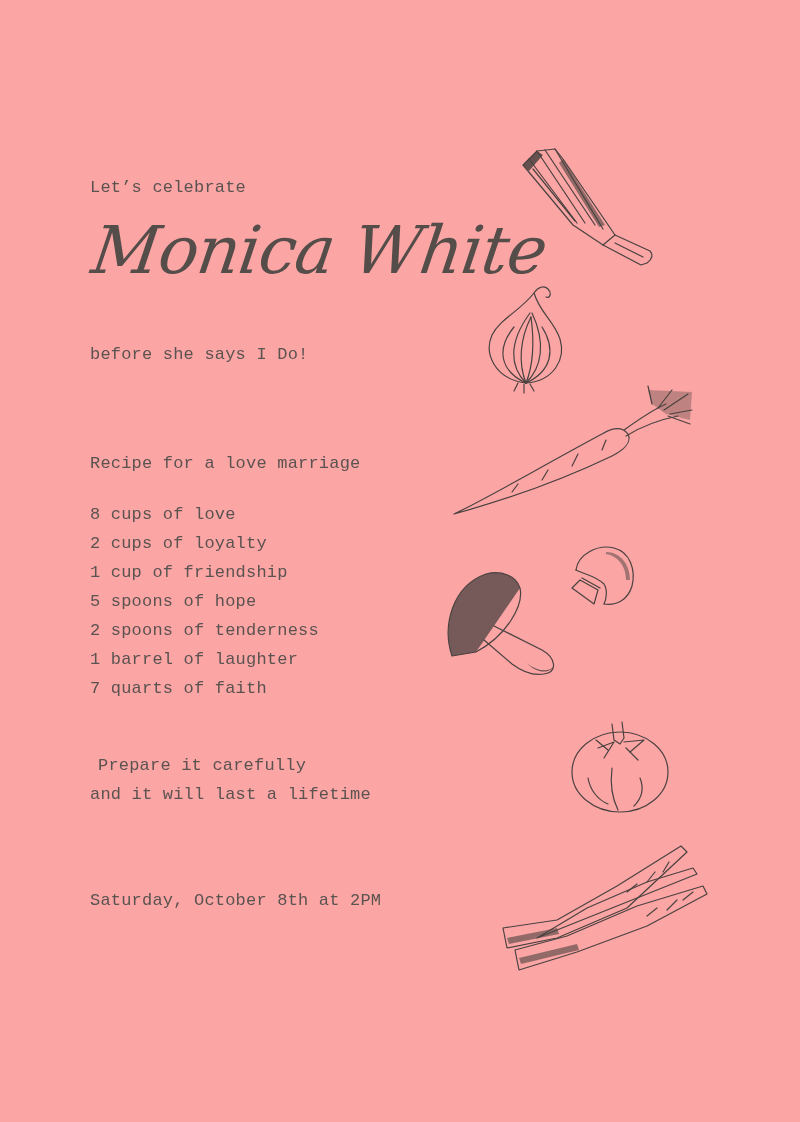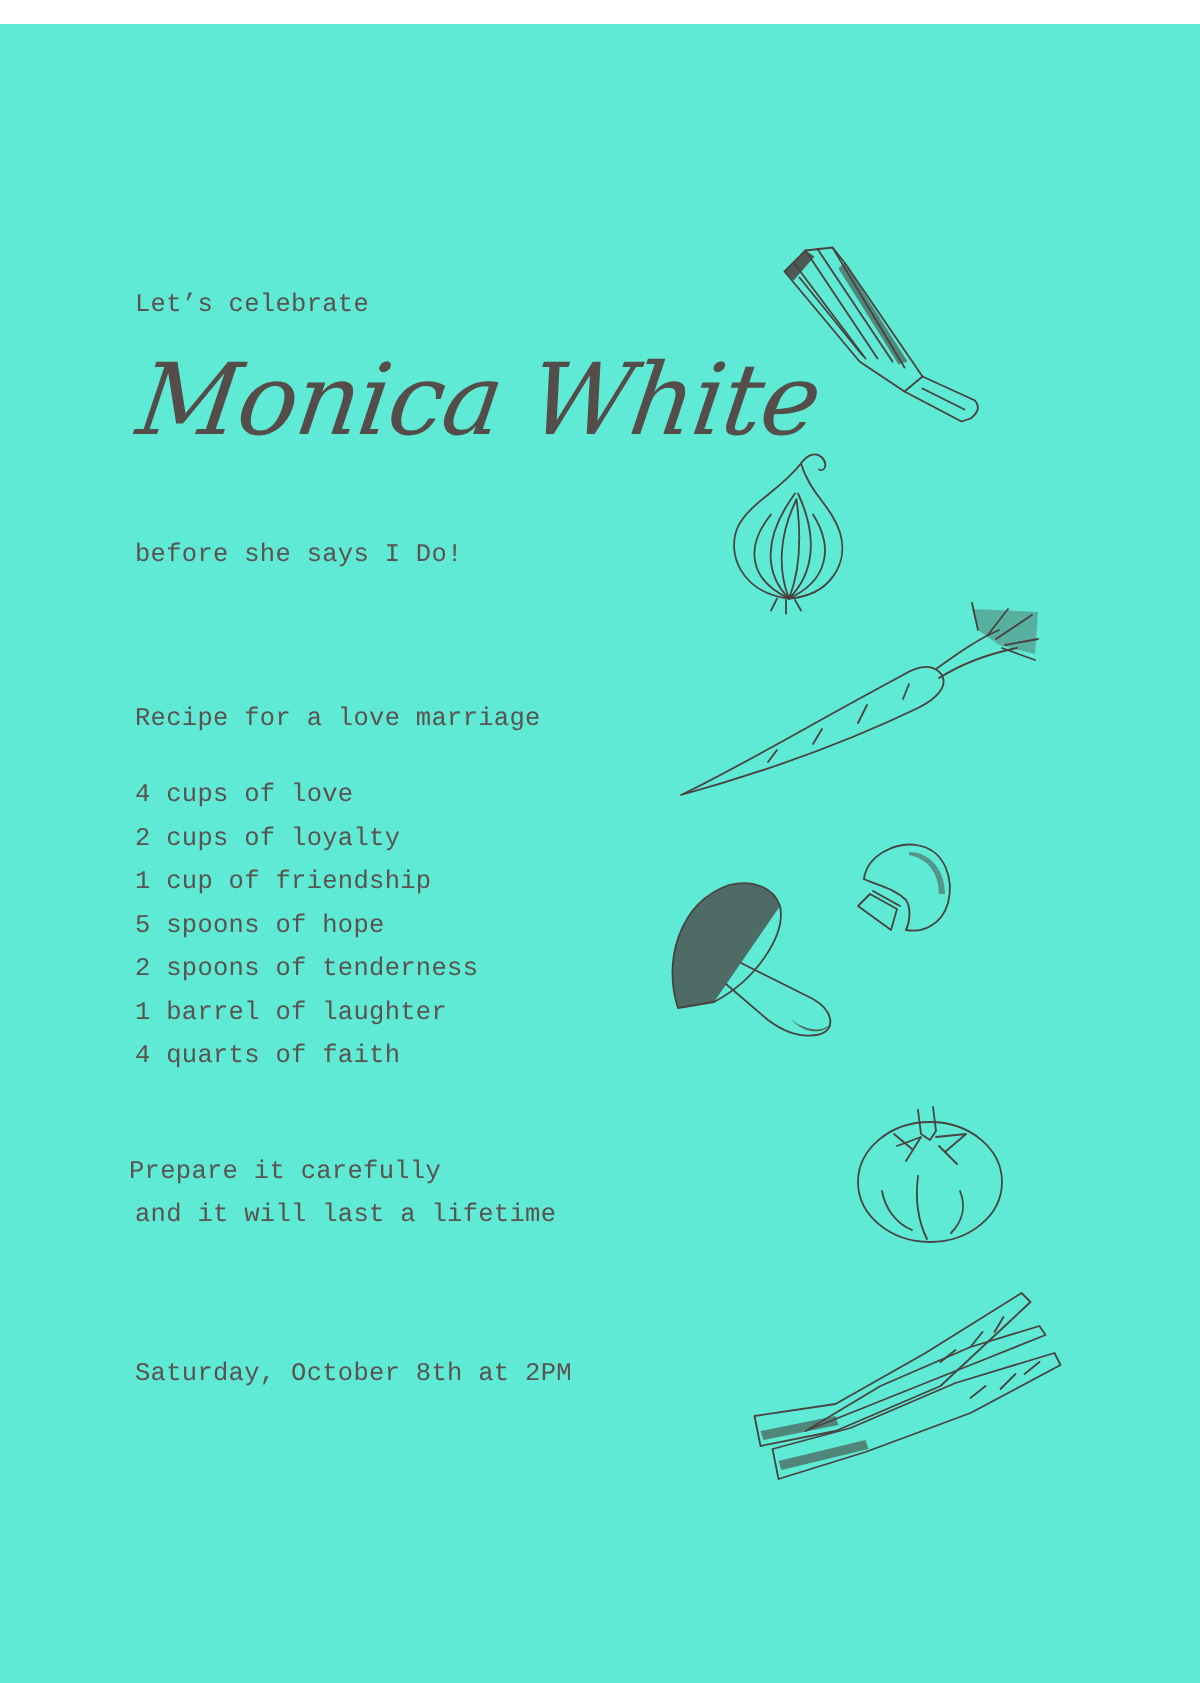--- a/index.html
+++ b/index.html
@@ -1,17 +1,17 @@
 <!DOCTYPE html>
 <html><head>
 <meta charset="utf-8">
 <style>
   html, body { margin: 0; padding: 0; background: #ffffff; }
   body { width: 800px; height: 1122px; position: relative; overflow: hidden; }
-  .page { position: absolute; inset: 0; background: #5eead4; margin-top: 16px; }
+  .page { position: absolute; inset: 0; background: #fca5a5; }
   .mono { font-family: "Liberation Mono", "DejaVu Sans Mono", monospace; color: #5a5350; font-size: 17px; letter-spacing: 0.2px; }
   .abs { position: absolute; white-space: nowrap; }
   .title {
     position: absolute; left: 88px; top: 218px;
     font-family: "DejaVu Serif", "Liberation Serif", serif;
     font-style: italic; font-size: 66px; color: #554d49;
     letter-spacing: -1px; transform: skewX(-8deg); transform-origin: left bottom;
     white-space: nowrap; line-height: 1;
   }
   .list { position: absolute; left: 90px; top: 504px; margin: 0; padding: 0; list-style: none; }
@@ -28,30 +28,30 @@
 
   <div class="abs mono" style="left:90px; top:178px;">Let’s celebrate</div>
 
   <div class="title">Monica White</div>
 
   <div class="abs mono" style="left:90px; top:345px;">before she says I Do!</div>
 
   <div class="abs mono" style="left:90px; top:454px;">Recipe for a love marriage</div>
 
   <ul class="list mono">
-    <li>4 cups of love</li>
+    <li>8 cups of love</li>
     <li>2 cups of loyalty</li>
     <li>1 cup of friendship</li>
     <li>5 spoons of hope</li>
     <li>2 spoons of tenderness</li>
     <li>1 barrel of laughter</li>
-    <li>4 quarts of faith</li>
+    <li>7 quarts of faith</li>
   </ul>
 
-  <div class="abs mono" style="left:86px; top:756px;">Prepare it carefully</div>
+  <div class="abs mono" style="left:98px; top:756px;">Prepare it carefully</div>
   <div class="abs mono" style="left:90px; top:785px;">and it will last a lifetime</div>
 
   <div class="abs mono" style="left:90px; top:891px;">Saturday, October 8th at 2PM</div>
 
   <div class="veg" style="left:515px; top:145px;">
     <svg width="145" height="125" viewBox="0 0 145 125">
       <g class="ink">
         <path d="M8 20 L22 6 L40 4 L48 14 L100 90 L135 106 Q140 112 132 118 L126 120 L88 100 L58 80 Z"></path>
         <path d="M22 6 L70 78"></path>
           <path d="M30 5 L80 80"></path>

